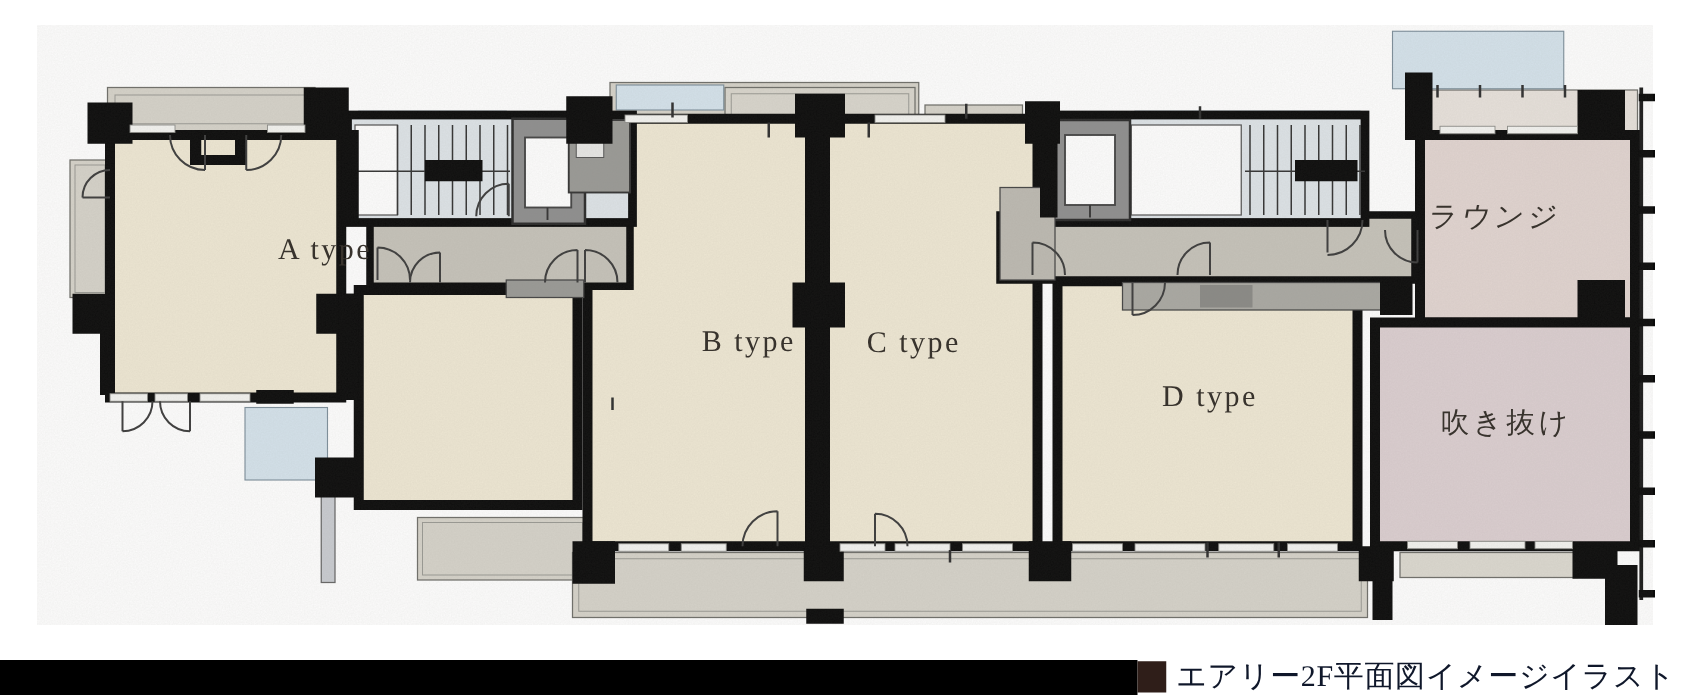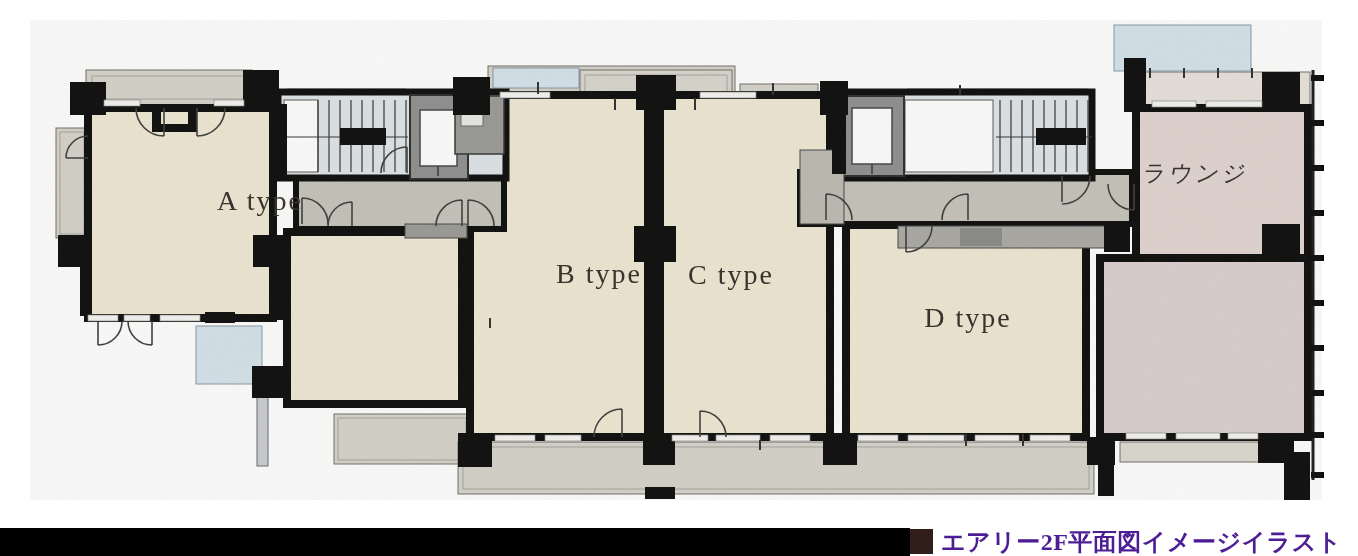--- a/index.html
+++ b/index.html
@@ -1,26 +1,26 @@
 <!DOCTYPE html>
 <html><head>
 <meta charset="utf-8">
 <style>
   html,body{margin:0;padding:0;background:#ffffff;}
   .stage{position:relative;width:1358px;height:556px;background:#fff;overflow:hidden;
          font-family:"Liberation Serif","DejaVu Serif",serif;}
   .plan-svg{position:absolute;left:0;top:0;}
   .room-label{position:absolute;transform:translate(-50%,-50%);color:#38332d;
-              font-size:28px;letter-spacing:2px;white-space:nowrap;}
+              font-size:24px;letter-spacing:2px;white-space:nowrap;}
   .room-label.jp{font-size:23px;letter-spacing:3px;}
   .room-label.oblique{transform:translate(-50%,-50%) skewX(-10deg);}
   .footer-bar{position:absolute;left:0;top:528px;width:910px;height:28px;background:#000;}
   .caption-marker{position:absolute;left:910px;top:529px;width:23px;height:25px;background:#2f1e19;}
   .caption-text{position:absolute;left:941px;top:528px;height:28px;line-height:28px;
-                font-size:24px;font-weight:bold;color:#4c1d95;letter-spacing:0.5px;white-space:nowrap;}
+                font-size:24px;font-weight:normal;color:#0f172a;letter-spacing:0.5px;white-space:nowrap;}
 </style>
 </head>
 <body>
 
 <div class="stage">
 
   <svg class="plan-svg" width="1358" height="556" viewBox="0 0 1358 556">
     <defs>
       <filter id="grain" x="0" y="0" width="100%" height="100%">
         <feTurbulence type="fractalNoise" baseFrequency="0.85" numOctaves="2" seed="7" stitchTiles="stitch"></feTurbulence>
@@ -199,18 +199,19 @@
     </g>
 
     <rect x="30" y="20" width="1292" height="480" filter="url(#grain)" opacity="0.09"></rect>
   </svg>
 
   <div class="room-label" style="left:260px;top:201px">A type</div>
   <div class="room-label" style="left:599px;top:274px">B type</div>
   <div class="room-label" style="left:731px;top:275px">C type</div>
   <div class="room-label" style="left:968px;top:318px">D type</div>
   <div class="room-label jp oblique" style="left:1196px;top:173px">ラウンジ</div>
+  <div class="room-label jp" style="left:1205px;top:338px">吹き抜け</div>
 
   <div class="footer-bar"></div>
   <div class="caption-marker"></div>
   <div class="caption-text">エアリー2F平面図イメージイラスト</div>
 
 </div>
 
 </body></html>

